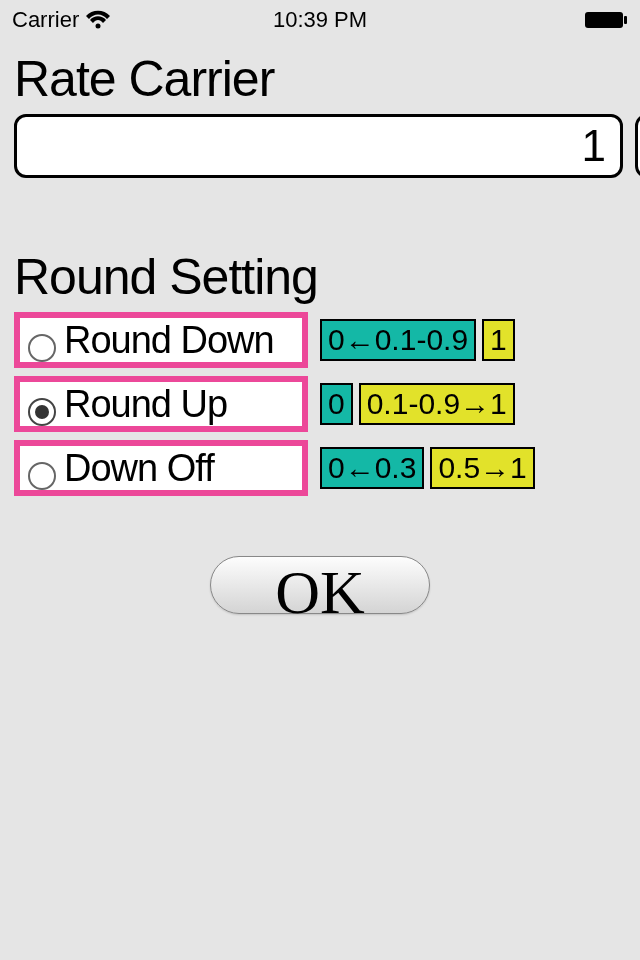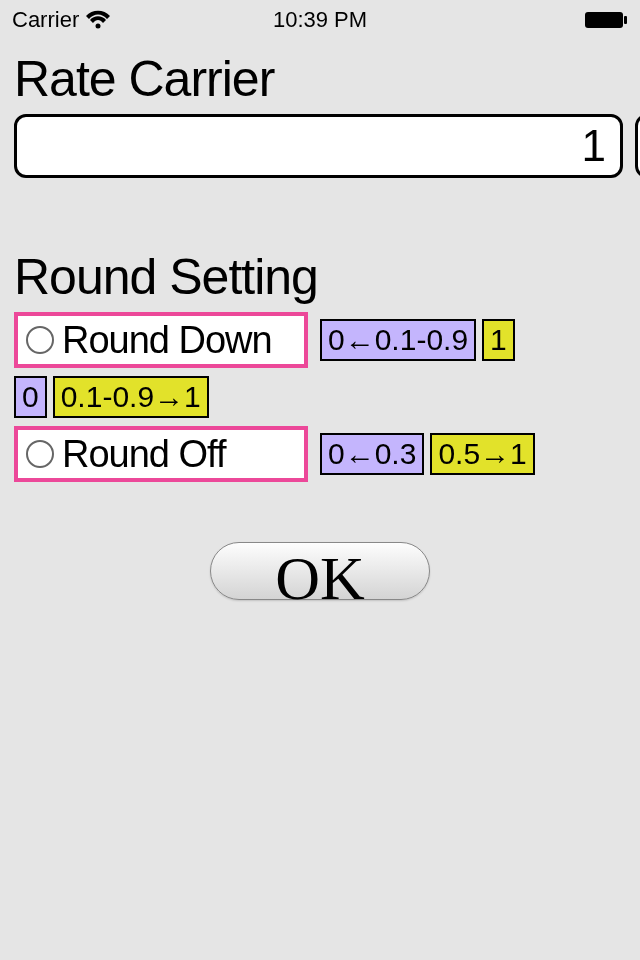--- a/index.html
+++ b/index.html
@@ -48,22 +48,22 @@
       padding: 0 14px;
       font-family: inherit;
       color: #000;
     }
     .rate-1 { flex: 1.2; }
     .rate-2 { flex: 1.2; }
     .round-list { display: flex; flex-direction: column; gap: 8px; }
     .round-row { display: flex; align-items: center; gap: 12px; }
     .round-option {
       display: flex;
-      align-items: center;
-      border: 4px solid #ec4899;
+      align-items: flex-end;
+      border: 6px solid #ec4899;
       background: #fff;
       width: 294px;
       height: 56px;
       padding: 0 8px;
       cursor: pointer;
     }
     .radio {
       width: 28px;
       height: 28px;
       border: 2px solid #666;
@@ -89,21 +89,21 @@
     }
     .chips { display: flex; gap: 6px; align-items: center; }
     .chip {
       border: 2px solid #000;
       font-size: 30px;
       padding: 4px 6px;
       line-height: 1;
       white-space: nowrap;
       font-family: inherit;
     }
-    .chip.cyan { background: #c4b5fd; }
+    .chip.cyan { background: #14b8a6; }
     .chip.yellow { background: #e2e22a; }
     .ok-wrap { display: flex; justify-content: center; margin-top: 60px; }
     .ok-button {
       width: 220px;
       height: 58px;
       border-radius: 40px;
       border: 1px solid #888;
       background: linear-gradient(#fdfdfd, #d4d4d4);
       font-size: 62px;
       color: #000;
@@ -149,30 +149,34 @@
         <span class="radio"></span>
         <span class="round-label">Round Down</span>
       </div>
       <div class="chips">
         <span class="chip cyan">0←0.1-0.9</span>
         <span class="chip yellow">1</span>
       </div>
     </div>
 
     <div class="round-row">
+      <div class="round-option">
+        <span class="radio selected"></span>
+        <span class="round-label">Round Up</span>
+      </div>
       <div class="chips">
         <span class="chip cyan">0</span>
         <span class="chip yellow">0.1-0.9→1</span>
       </div>
     </div>
 
     <div class="round-row">
       <div class="round-option">
         <span class="radio"></span>
-        <span class="round-label">Round Off</span>
+        <span class="round-label">Down Off</span>
       </div>
       <div class="chips">
         <span class="chip cyan">0←0.3</span>
         <span class="chip yellow">0.5→1</span>
       </div>
     </div>
 
   </div>
 
   <div class="ok-wrap">

